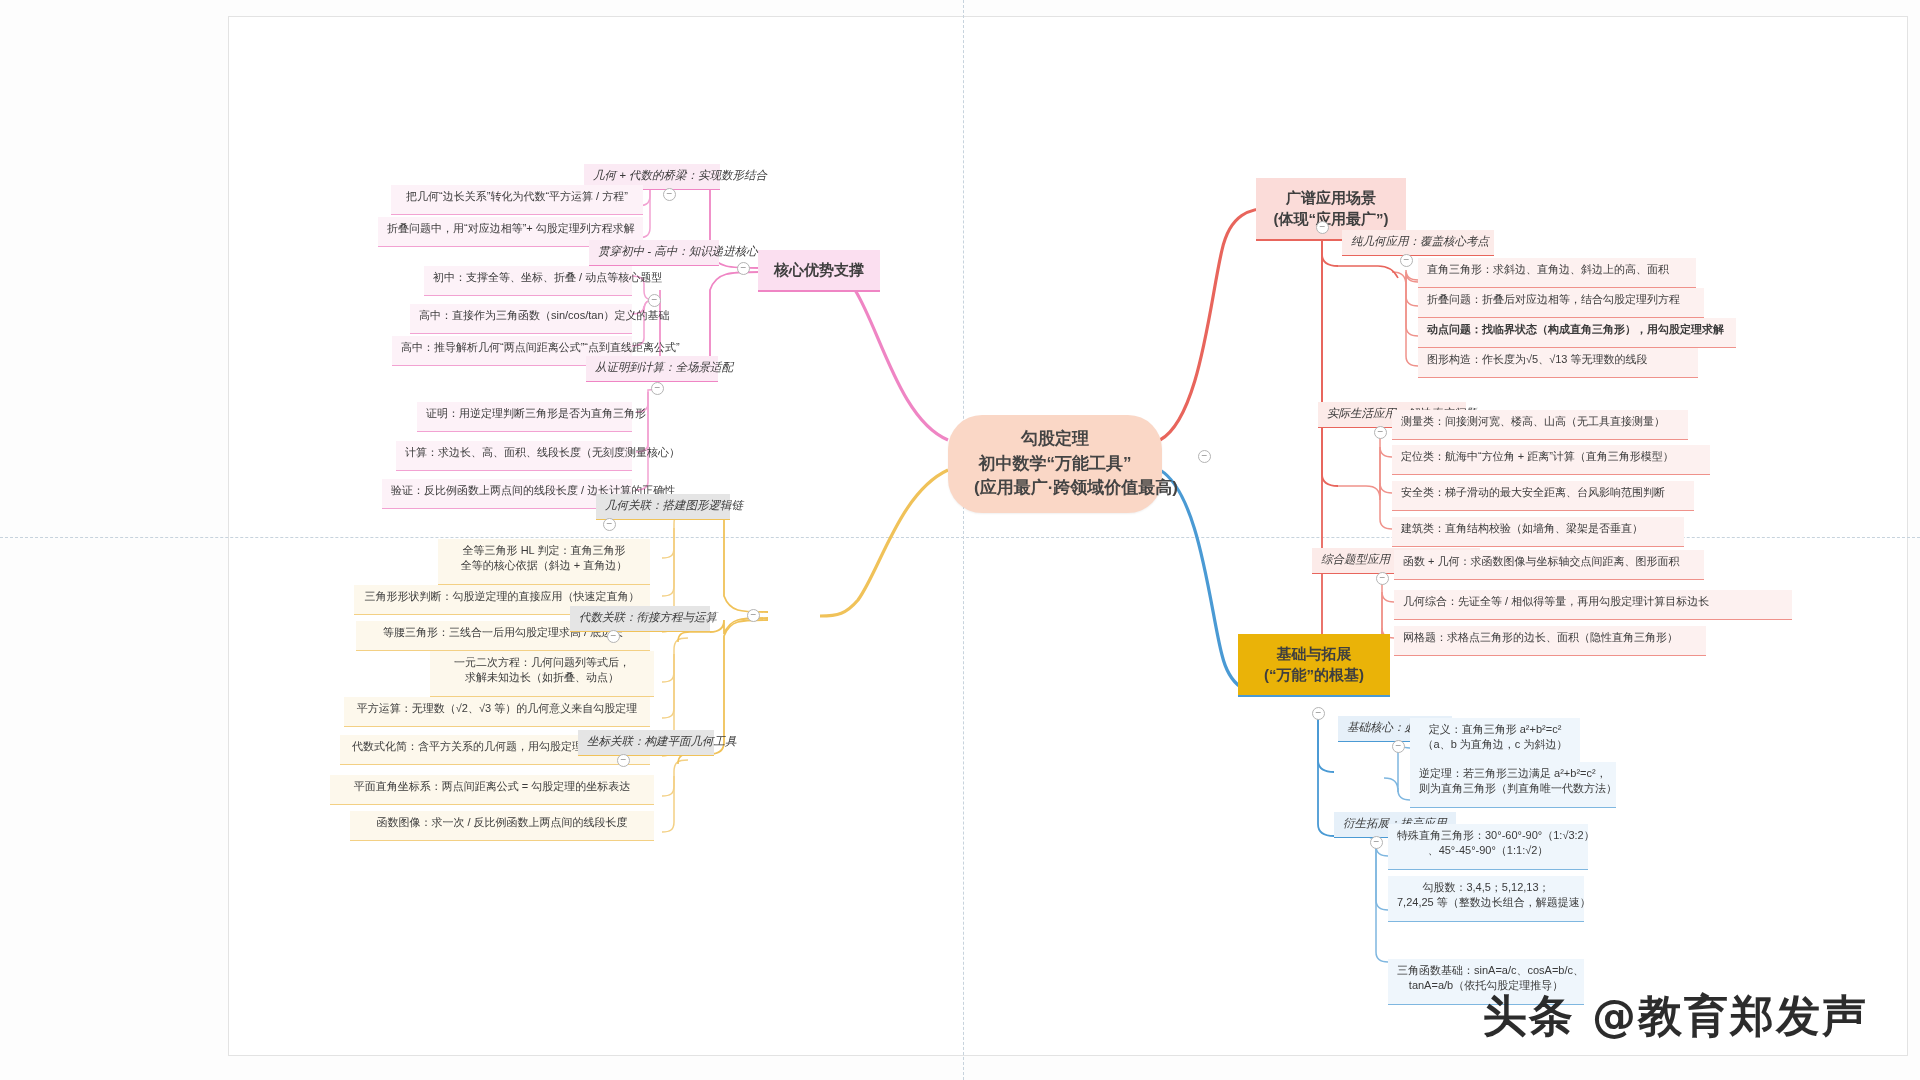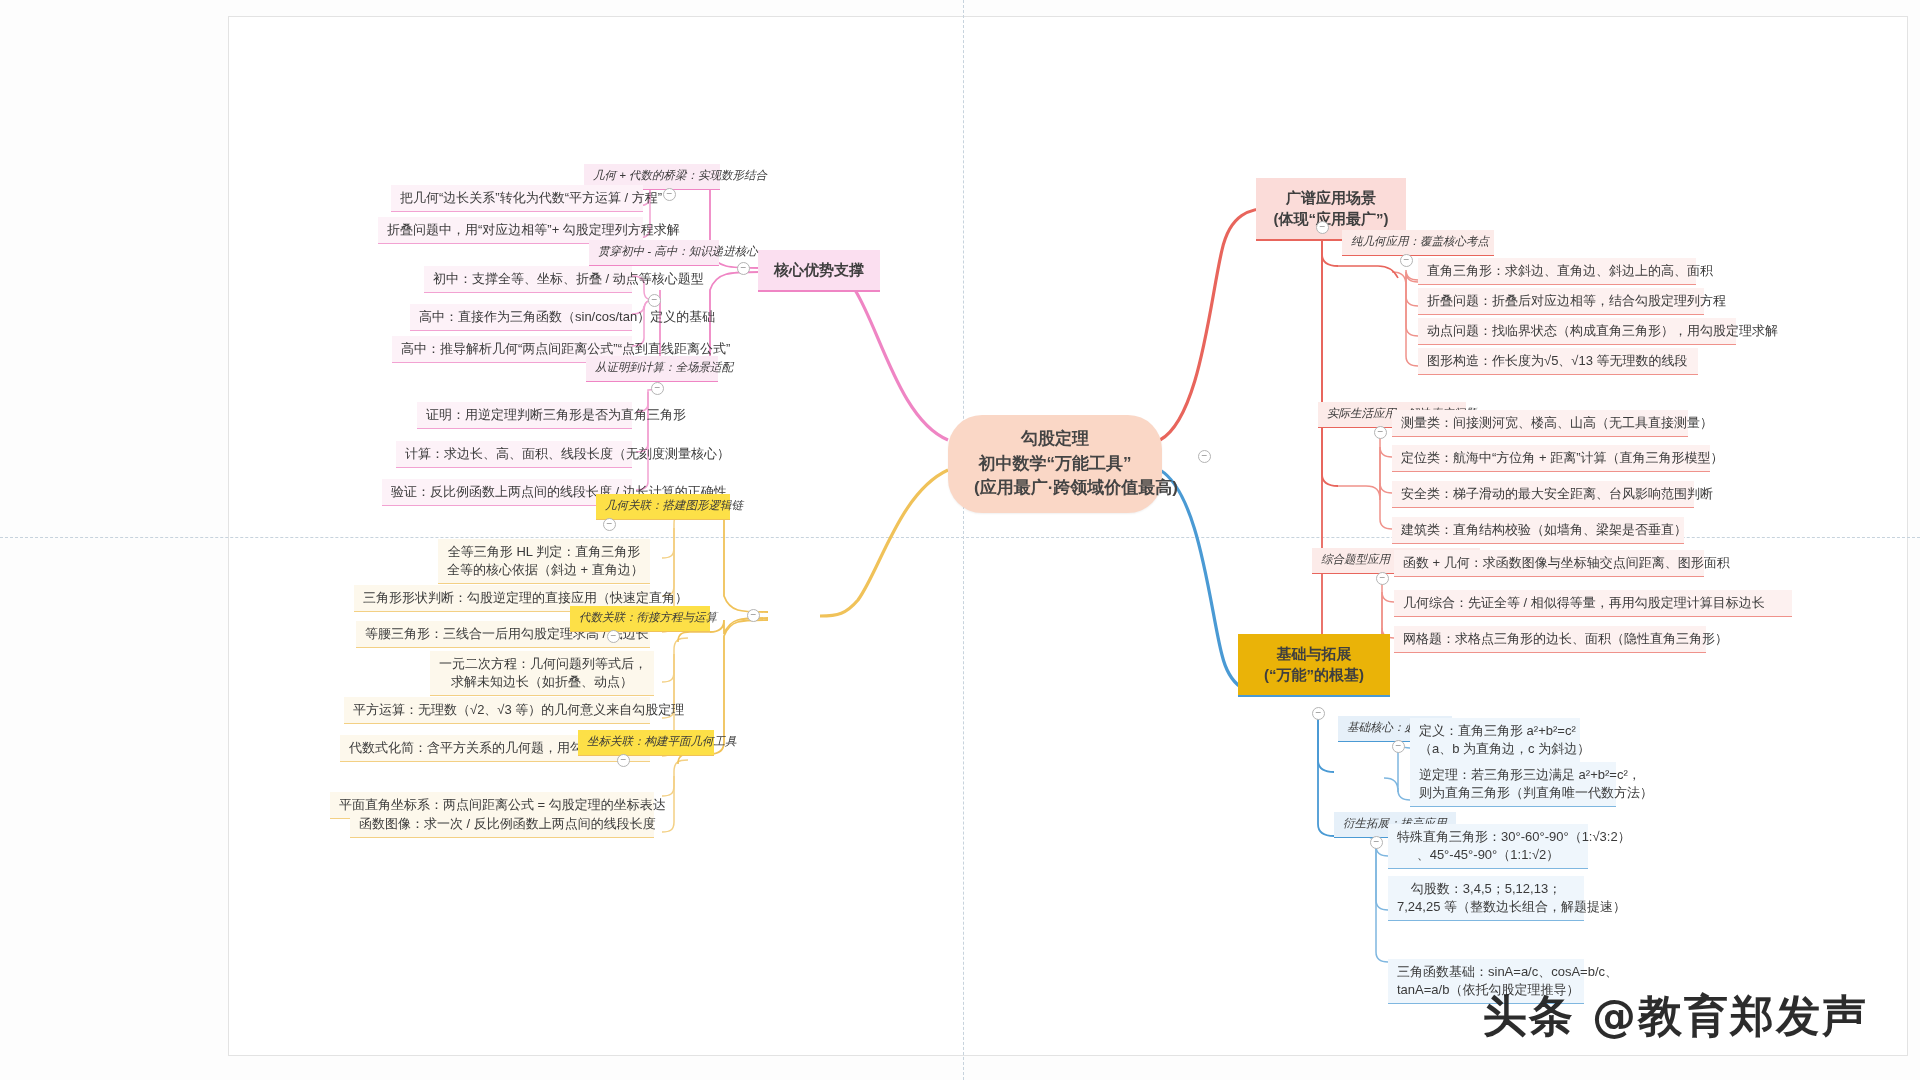--- a/index.html
+++ b/index.html
@@ -61,27 +61,27 @@
   .branch.red    { background: #fbdcd9; color: #3f3f3f; border-bottom: 2.5px solid #e8655c; }
   .branch.blue   { background: #eab308; color: #3f3f3f; border-bottom: 2.5px solid #4a9ad4; }
 
   .sub {
     font-size: 11.5px;
     padding: 4px 9px 5px 9px;
     line-height: 1.35;
     font-style: italic;
   }
   .sub.pink   { background: #fbeaf4; border-bottom: 1.6px solid #ef85c4; }
-  .sub.yellow { background: #fde047; border-bottom: 1.6px solid #f0c259; }
+  .sub.yellow { background: #e5e5e5; border-bottom: 1.6px solid #f0c259; }
   .sub.red    { background: #fcebe9; border-bottom: 1.6px solid #e8655c; }
   .sub.blue   { background: #e6f0f9; border-bottom: 1.6px solid #4a9ad4; }
 
   .leaf {
-    font-size: 13px;
-    padding: 4px 9px 4px 9px;
+    font-size: 11px;
+    padding: 4px 9px 10px 9px;
     line-height: 1.4;
   }
   .leaf.pink   { background: #fdf2f8; border-bottom: 1.3px solid #f2a2d2; }
   .leaf.yellow { background: #fdf8ec; border-bottom: 1.3px solid #f3d084; }
   .leaf.red    { background: #fdf1f0; border-bottom: 1.3px solid #ef928b; }
   .leaf.blue   { background: #eff6fc; border-bottom: 1.3px solid #7fb7e0; }
 
   .tc { text-align: center; }
   .tl { text-align: left; }
 
@@ -233,32 +233,32 @@
 
   <div class="node sub yellow tc" style="left:570px; top:606px; width:140px;">代数关联：衔接方程与运算</div>
   <div class="toggle" style="left:607px; top:630px;"></div>
   <div class="node leaf yellow tc" style="left:430px; top:651px; width:224px;">一元二次方程：几何问题列等式后，
 求解未知边长（如折叠、动点）</div>
   <div class="node leaf yellow tc" style="left:344px; top:697px; width:306px;">平方运算：无理数（√2、√3 等）的几何意义来自勾股定理</div>
   <div class="node leaf yellow tc" style="left:340px; top:735px; width:310px;">代数式化简：含平方关系的几何题，用勾股定理转化代数式</div>
 
   <div class="node sub yellow tc" style="left:578px; top:730px; width:136px;">坐标关联：构建平面几何工具</div>
   <div class="toggle" style="left:617px; top:754px;"></div>
-  <div class="node leaf yellow tc" style="left:330px; top:775px; width:324px;margin-top:17px;">平面直角坐标系：两点间距离公式 = 勾股定理的坐标表达</div>
+  <div class="node leaf yellow tc" style="left:330px; top:775px; width:324px;">平面直角坐标系：两点间距离公式 = 勾股定理的坐标表达</div>
   <div class="node leaf yellow tc" style="left:350px; top:811px; width:304px;">函数图像：求一次 / 反比例函数上两点间的线段长度</div>
 
   <div class="node branch red" style="left:1256px; top:178px; width:150px;">广谱应用场景
 (体现“应用最广”)</div>
   <div class="toggle" style="left:1316px; top:221px;"></div>
 
   <div class="node sub red tl" style="left:1342px; top:230px; width:152px;">纯几何应用：覆盖核心考点</div>
   <div class="toggle" style="left:1400px; top:254px;"></div>
   <div class="node leaf red tl" style="left:1418px; top:258px; width:278px;">直角三角形：求斜边、直角边、斜边上的高、面积</div>
   <div class="node leaf red tl" style="left:1418px; top:288px; width:286px;">折叠问题：折叠后对应边相等，结合勾股定理列方程</div>
-  <div class="node leaf red tl" style="left:1418px; top:318px; width:318px;">动点问题：找临界状态（构成直角三角形），用勾股定理求解</div>
+  <div class="node leaf red tl" style="left:1418px; top:318px; width:318px;font-weight:bold;">动点问题：找临界状态（构成直角三角形），用勾股定理求解</div>
   <div class="node leaf red tl" style="left:1418px; top:348px; width:280px;">图形构造：作长度为√5、√13 等无理数的线段</div>
 
   <div class="node sub red tl" style="left:1318px; top:402px; width:148px;">实际生活应用：解决真实问题</div>
   <div class="toggle" style="left:1374px; top:426px;"></div>
   <div class="node leaf red tl" style="left:1392px; top:410px; width:296px;">测量类：间接测河宽、楼高、山高（无工具直接测量）</div>
   <div class="node leaf red tl" style="left:1392px; top:445px; width:318px;">定位类：航海中“方位角 + 距离”计算（直角三角形模型）</div>
   <div class="node leaf red tl" style="left:1392px; top:481px; width:302px;">安全类：梯子滑动的最大安全距离、台风影响范围判断</div>
   <div class="node leaf red tl" style="left:1392px; top:517px; width:292px;">建筑类：直角结构校验（如墙角、梁架是否垂直）</div>
 
   <div class="node sub red tl" style="left:1312px; top:548px; width:168px;">综合题型应用：压轴题核心工具</div>

